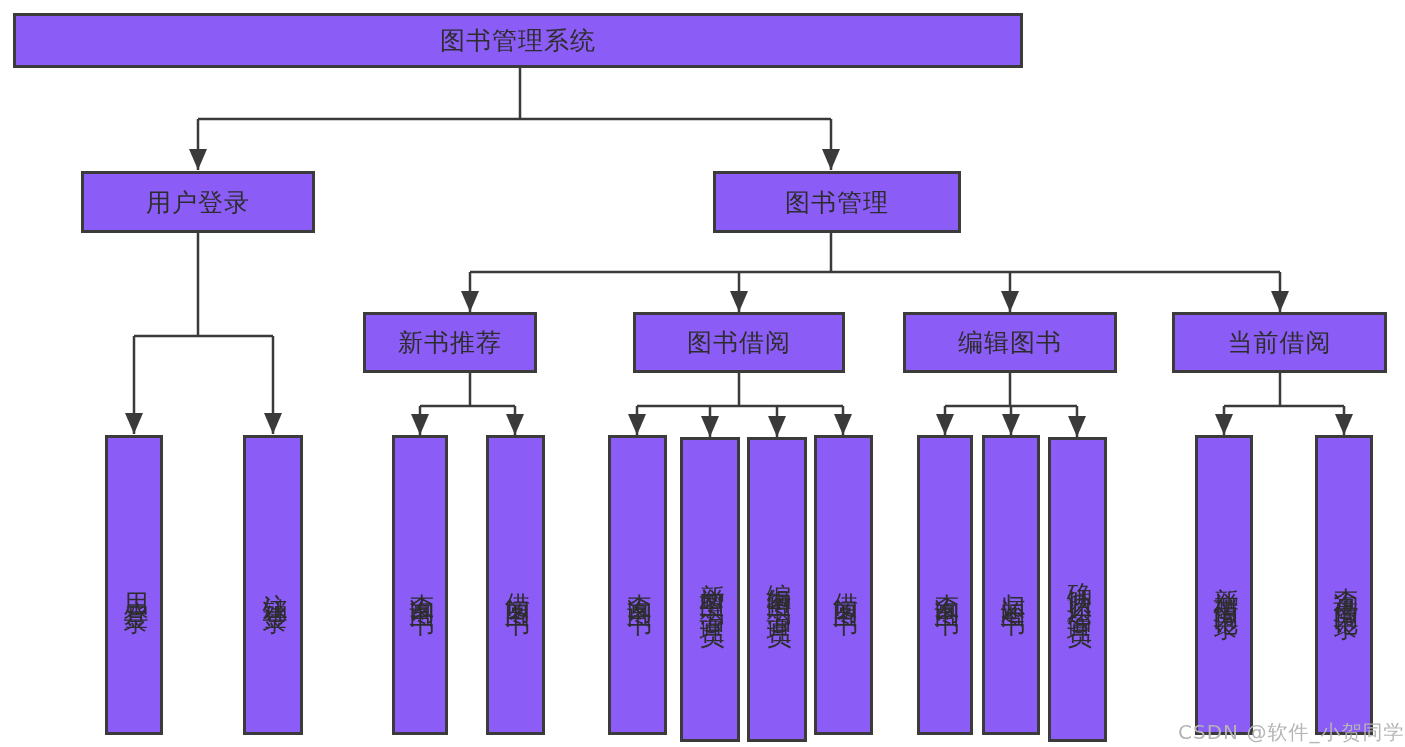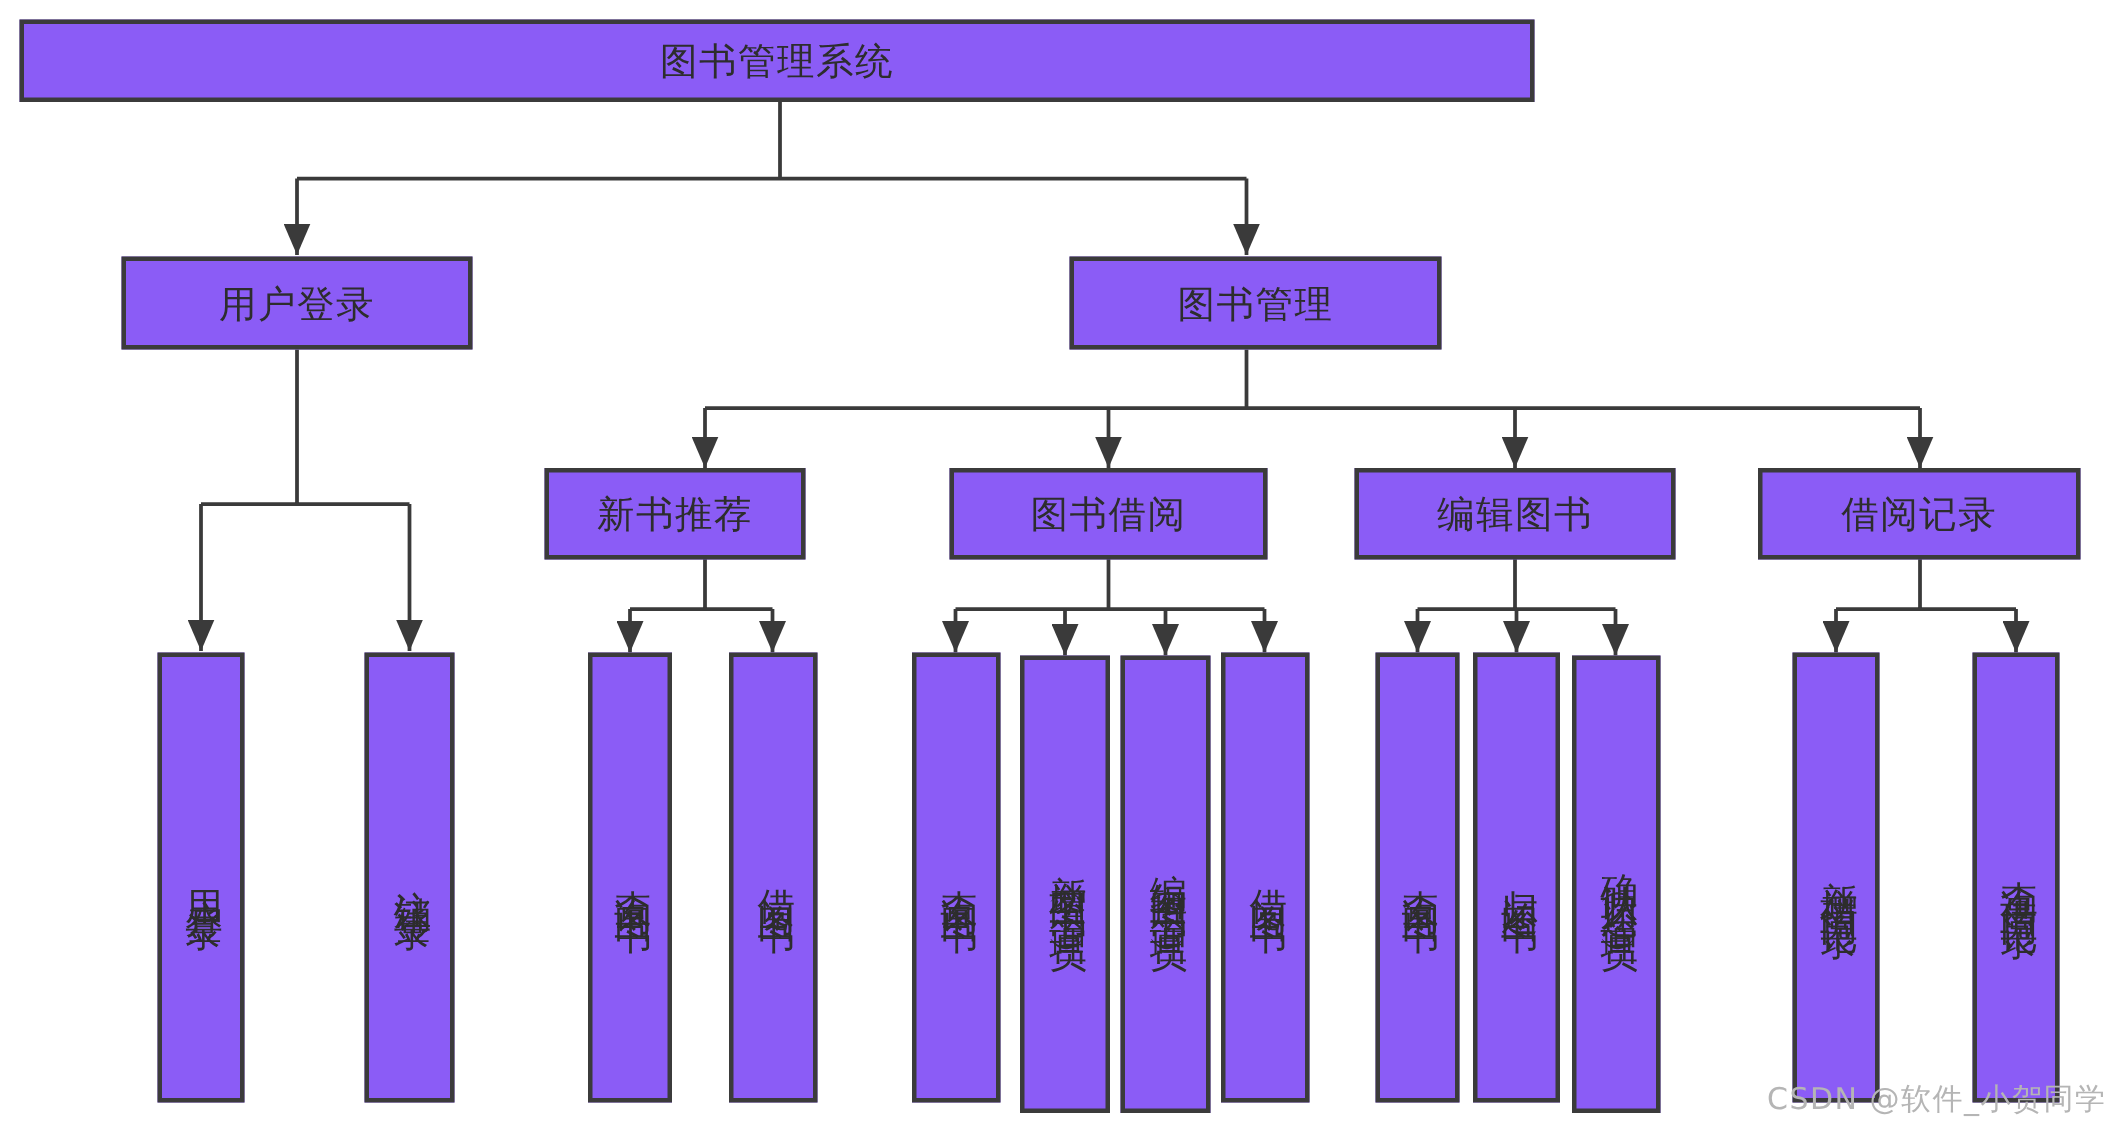--- a/index.html
+++ b/index.html
@@ -91,21 +91,21 @@
   </svg>
 
   <div class="node h" style="left:13px; top:13px; width:1010px; height:55px;">图书管理系统</div>
 
   <div class="node h" style="left:81px; top:171px; width:234px; height:62px;">用户登录</div>
   <div class="node h" style="left:713px; top:171px; width:248px; height:62px;">图书管理</div>
 
   <div class="node h" style="left:363px; top:312px; width:174px; height:61px;">新书推荐</div>
   <div class="node h" style="left:633px; top:312px; width:212px; height:61px;">图书借阅</div>
   <div class="node h" style="left:903px; top:312px; width:214px; height:61px;">编辑图书</div>
-  <div class="node h" style="left:1172px; top:312px; width:215px; height:61px;">借阅记录</div>
+  <div class="node h" style="left:1172px; top:312px; width:215px; height:61px;">当前借阅</div>
 
   <div class="node v" style="left:105px; top:435px; width:58px; height:300px;">用户登录</div>
   <div class="node v" style="left:243px; top:435px; width:60px; height:300px;">注销登录</div>
 
   <div class="node v" style="left:392px; top:435px; width:56px; height:300px;">查询图书</div>
   <div class="node v" style="left:486px; top:435px; width:59px; height:300px;">借阅图书</div>
 
   <div class="node v" style="left:608px; top:435px; width:59px; height:300px;">查询图书</div>
   <div class="node v" style="left:680px; top:437px; width:60px; height:305px;">新增图书（管理员）</div>
   <div class="node v" style="left:747px; top:437px; width:60px; height:305px;">编辑图书（管理员）</div>

